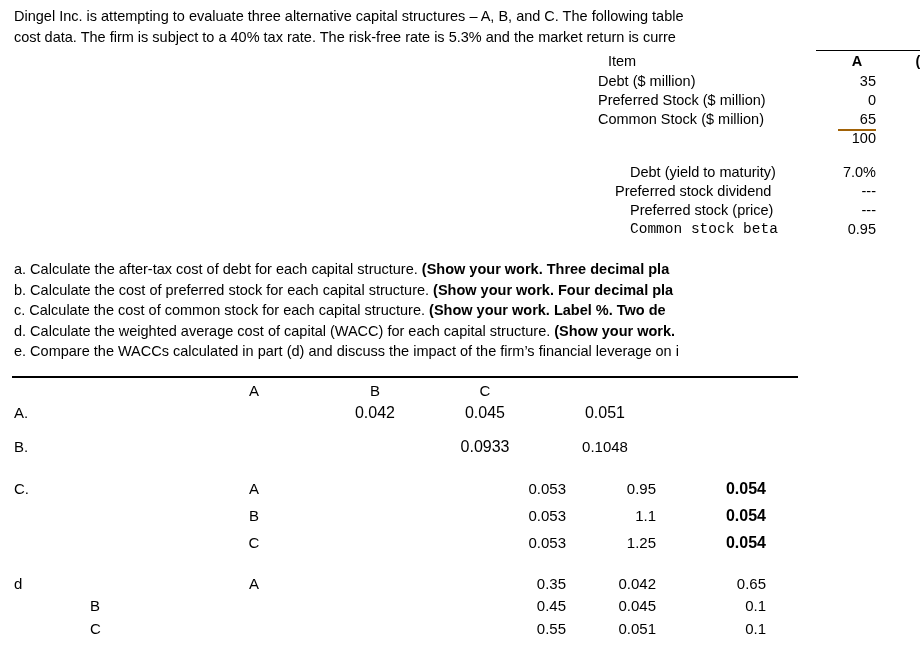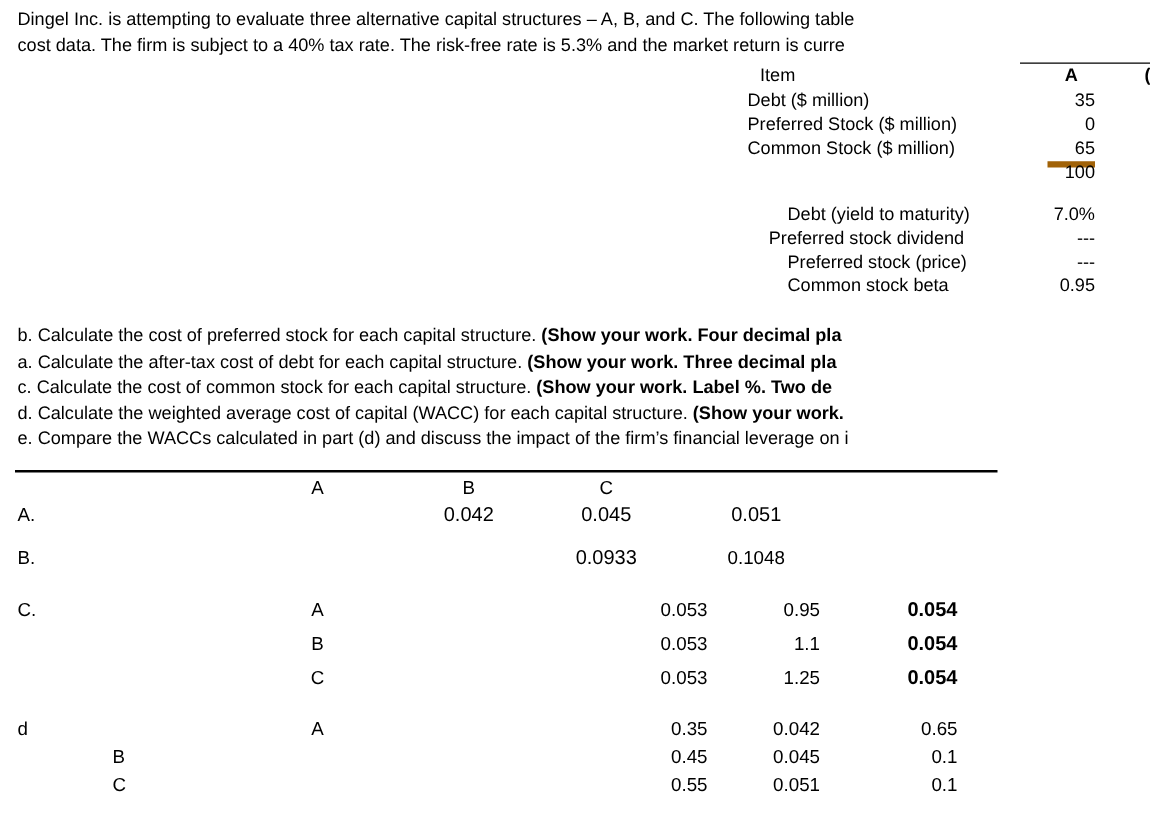--- a/index.html
+++ b/index.html
@@ -74,21 +74,21 @@
     text-align: left;
   }
   .cap-row .lbl.right { text-align: right; }
   .cap-row .val {
     position: absolute;
     left: 240px;
     width: 38px;
     text-align: right;
   }
   .cap-row .val.underline {
-    border-bottom: 5px solid #a16207;
+    border-bottom: 2px solid #a16207;
     padding-bottom: 0px;
   }
   .cap-gap { height: 15px; }
 
   
   .questions {
     position: absolute;
     left: 14px;
     top: 259px;
     font-size: 14.5px;
@@ -181,31 +181,31 @@
   </div>
   <div class="cap-row">
     <span class="lbl" style="left:17px;">Preferred stock dividend</span>
     <span class="val">---</span>
   </div>
   <div class="cap-row">
     <span class="lbl" style="left:32px;">Preferred stock (price)</span>
     <span class="val">---</span>
   </div>
   <div class="cap-row">
-    <span class="lbl" style="left:32px;">Common stock beta</span>
+    <span class="lbl" style="left:32px;font-family:Liberation Mono, monospace;">Common stock beta</span>
     <span class="val">0.95</span>
   </div>
 </div>
 
 <div class="questions">
   <div>
+    <span>a.</span><span>  Calculate the after-tax cost of debt for each capital structure.  </span><b>(Show your work.  Three decimal pla</b>
+  </div>
+  <div>
     <span>b.</span><span>  Calculate the cost of preferred stock for each capital structure.  </span><b>(Show your work.  Four decimal pla</b>
-  </div>
-  <div>
-    <span>a.</span><span>  Calculate the after-tax cost of debt for each capital structure.  </span><b>(Show your work.  Three decimal pla</b>
   </div>
   <div>
     <span>c.</span><span>  Calculate the cost of common stock for each capital structure.  </span><b>(Show your work.  Label %.  Two de</b>
   </div>
   <div>
     <span>d.</span><span>  Calculate the weighted average cost of capital (WACC) for each capital structure.  </span><b>(Show your work.</b>
   </div>
   <div>
     <span>e.</span><span>  Compare the WACCs calculated in part (d) and discuss the impact of the firm’s financial leverage on i</span><b></b>
   </div>

